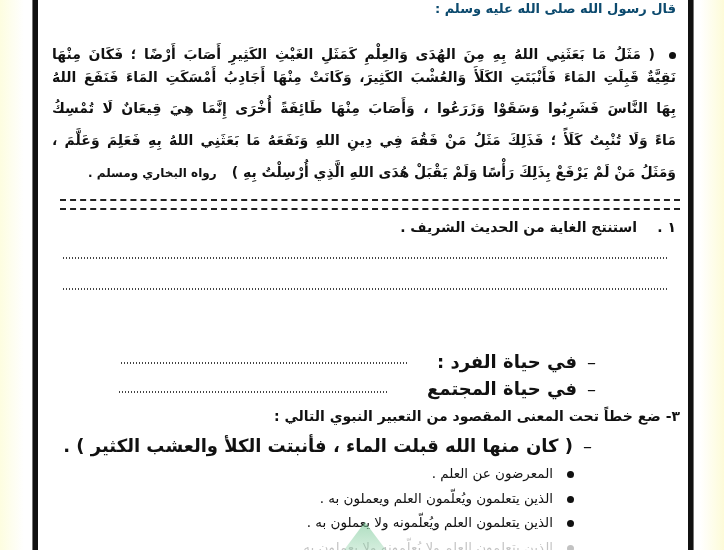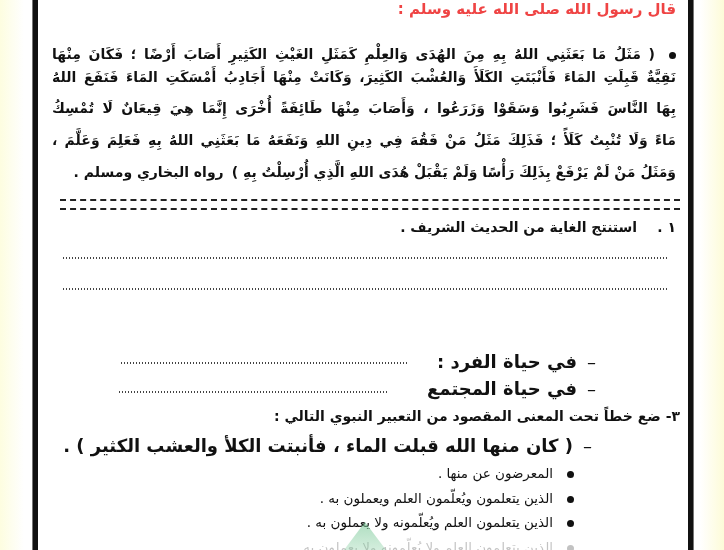--- a/index.html
+++ b/index.html
@@ -11,31 +11,31 @@
     }
     .frame {
       position: absolute; left: 33px; top: -6px; width: 650px; height: 570px;
       border-left: 5px solid #111; border-right: 5px solid #111; border-top: 5px solid #111;
       background: #ffffff;
       box-shadow: 1px 0 0 #777, -1px 0 0 #777;
     }
     .page { position: absolute; left: 0; top: 0; width: 724px; height: 550px; direction: rtl; }
     .title {
       position: absolute; right: 48px; top: 0px; height: 22px; line-height: 18px;
-      font-size: 15px; font-weight: bold; color: #ef4444; white-space: nowrap;
+      font-size: 13px; font-weight: bold; color: #0c4a6e; white-space: nowrap;
     }
     .hadith-line {
       position: absolute; right: 48px; left: 52px; height: 28px; line-height: 28px;
       font-size: 14px; font-weight: bold; white-space: nowrap; text-align: justify;
       text-align-last: justify; overflow: hidden;
     }
     .hadith-line.first { right: 48px; }
     .hadith-line.last { text-align-last: right; }
     .bullet-dot { display: inline-block; width: 7px; height: 7px; border-radius: 50%; background: #111; margin-left: 14px; vertical-align: middle; }
-    .source { font-size: 14px; font-weight: bold; margin-right: 8px; }
+    .source { font-size: 12px; font-weight: bold; margin-right: 15px; }
     .sep {
       position: absolute; left: 60px; right: 44px; top: 199px; height: 7px;
       border-top: 2px dashed #222; border-bottom: 2px dashed #222;
     }
     .q {
       position: absolute; right: 48px; height: 24px; line-height: 24px;
       font-size: 14px; font-weight: bold; white-space: nowrap;
     }
     .q .num { display: inline-block; min-width: 34px; }
     .dots {
@@ -97,21 +97,21 @@
 
   <div class="q" style="top:404px; right:44px;">
     <span>٣-</span>
     <span>ضع خطاً تحت المعنى المقصود من التعبير النبوي التالي :</span>
   </div>
   <div class="sub" style="right:132px; top:435px;">
     <span class="dash">–</span><span>( كان منها الله قبلت الماء ، فأنبتت الكلأ والعشب الكثير ) .</span>
   </div>
 
   <div class="opt" style="right:150px; top:462px;">
-    <span class="dot"></span><span>المعرضون عن منها .</span>
+    <span class="dot"></span><span>المعرضون عن العلم .</span>
   </div>
   <div class="opt" style="right:150px; top:487px;">
     <span class="dot"></span><span>الذين يتعلمون ويُعلّمون العلم ويعملون به .</span>
   </div>
   <div class="opt" style="right:150px; top:511px;">
     <span class="dot"></span><span>الذين يتعلمون العلم ويُعلّمونه ولا يعملون به .</span>
   </div>
   <div class="opt faded" style="right:150px; top:536px;">
     <span class="dot"></span><span>الذين يتعلمون العلم ولا يُعلّمونه ولا يعملون به .</span>
   </div>

